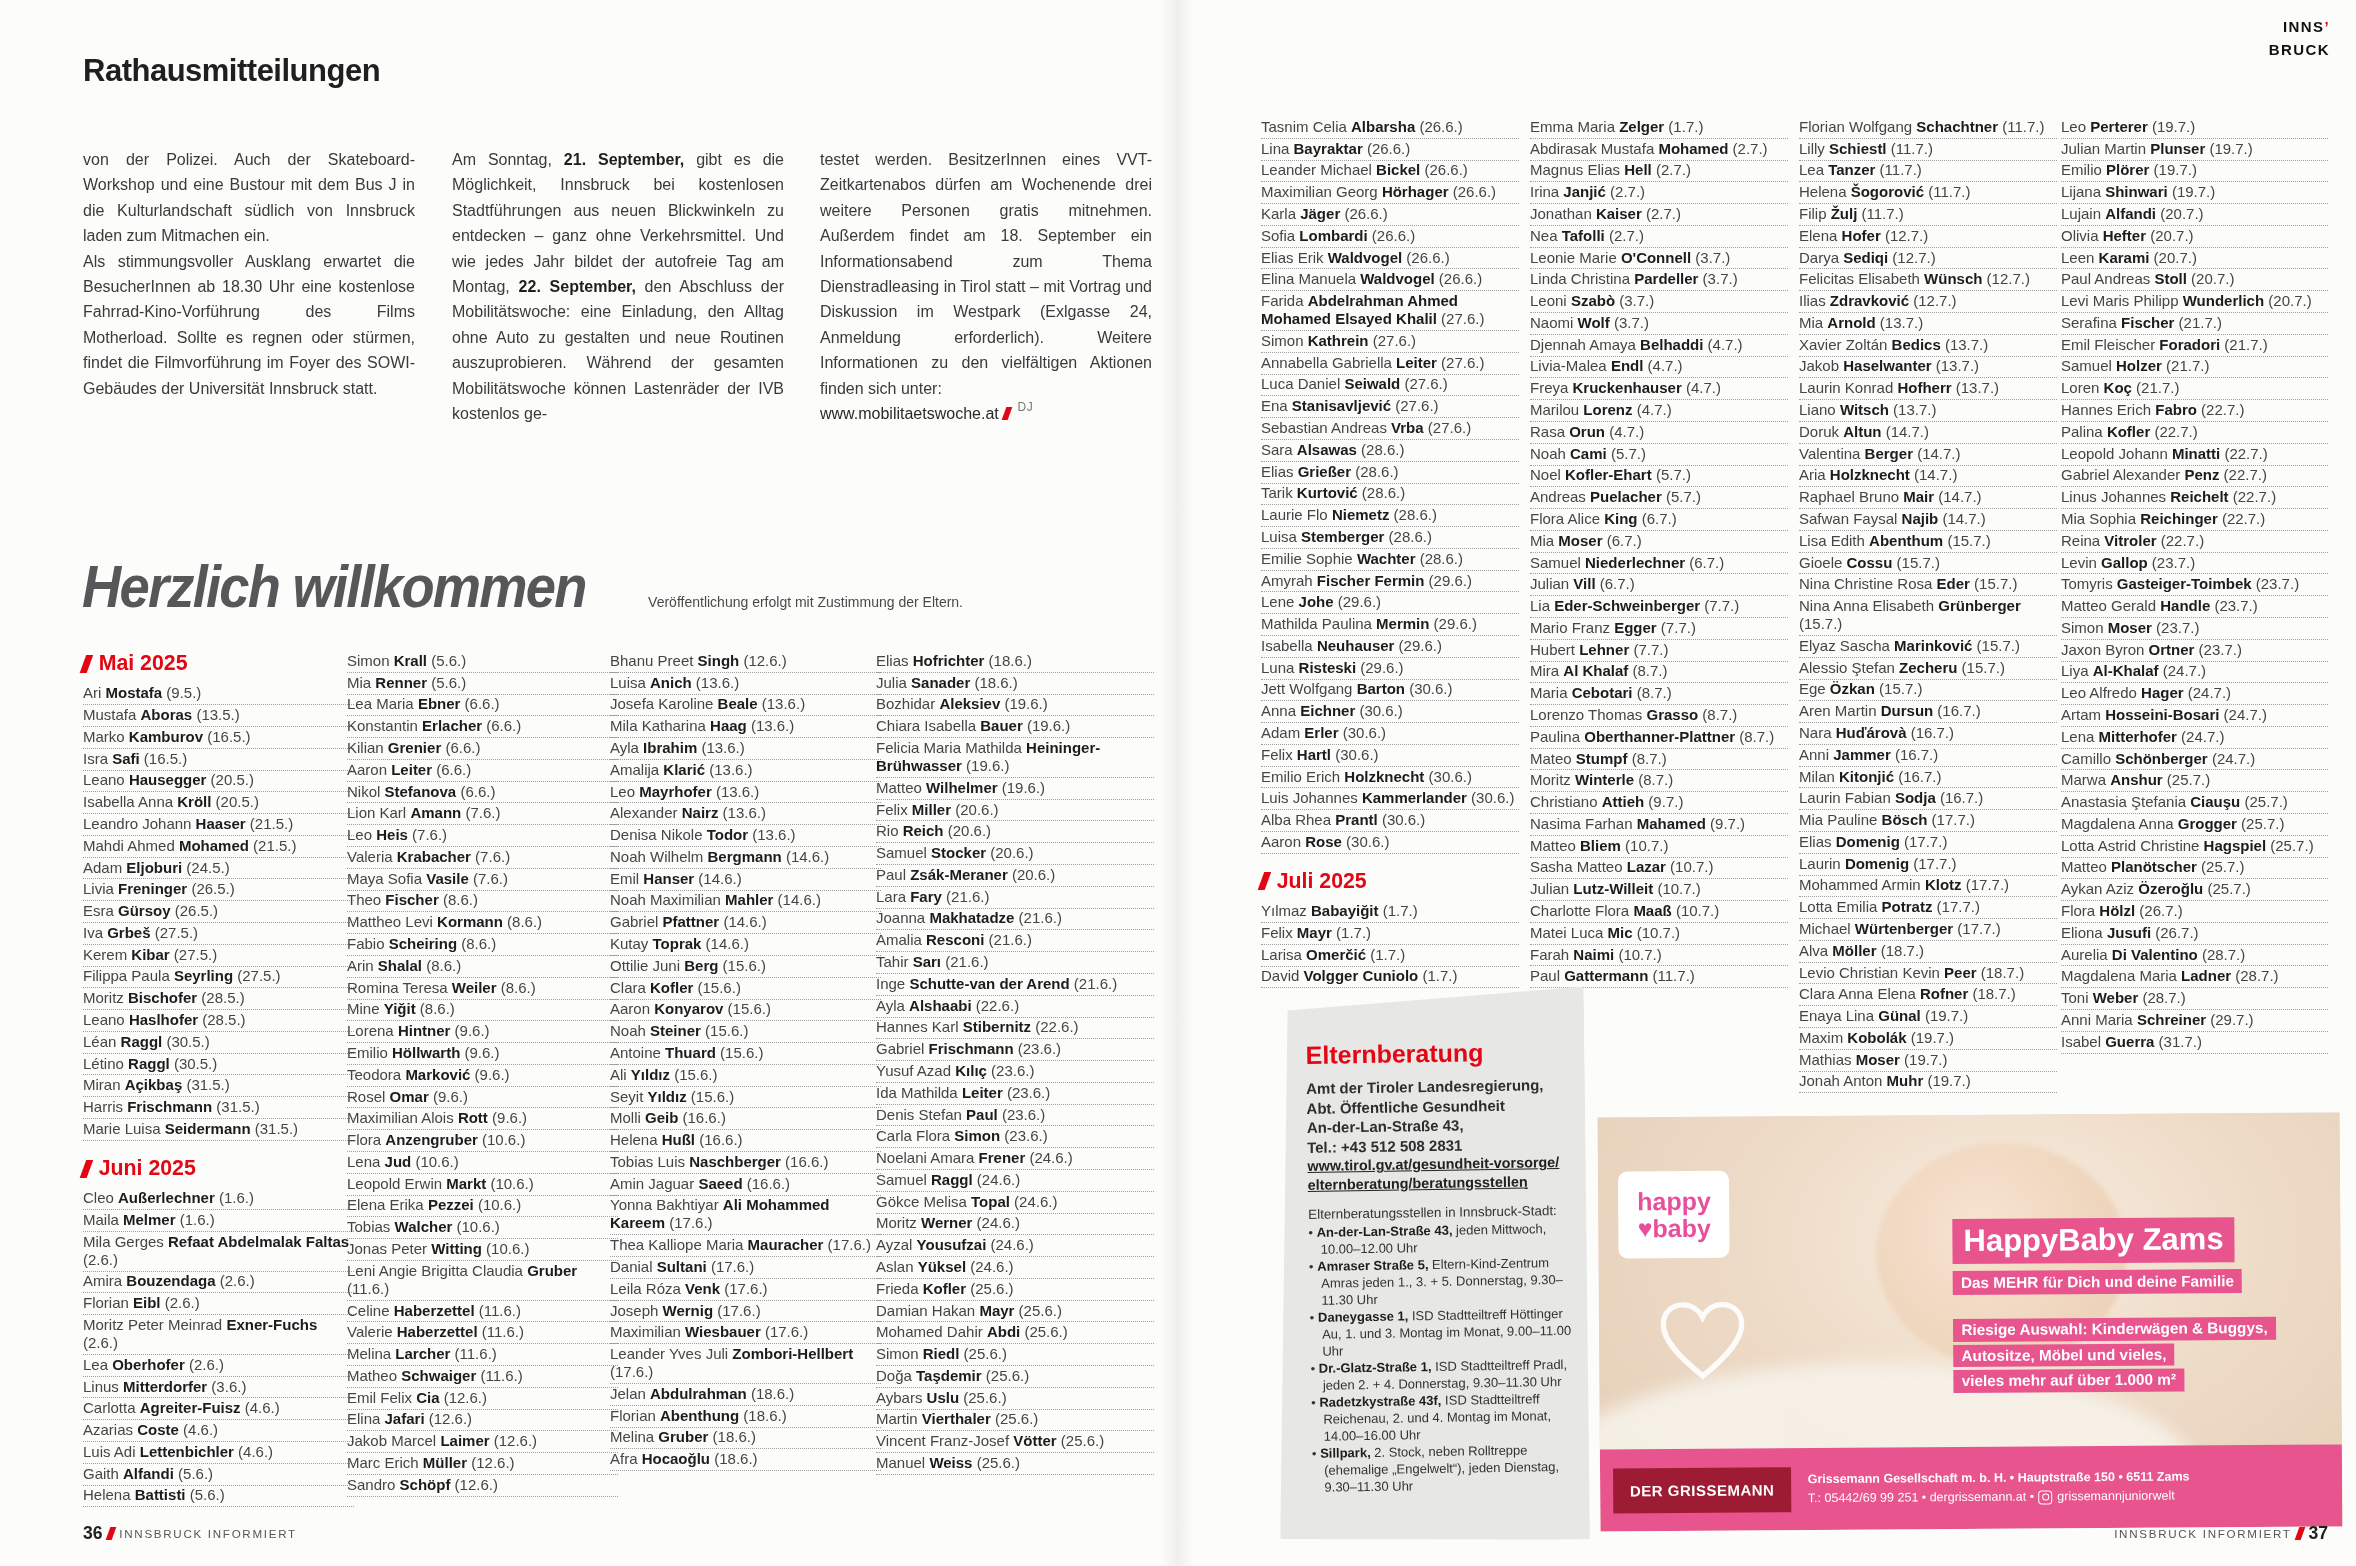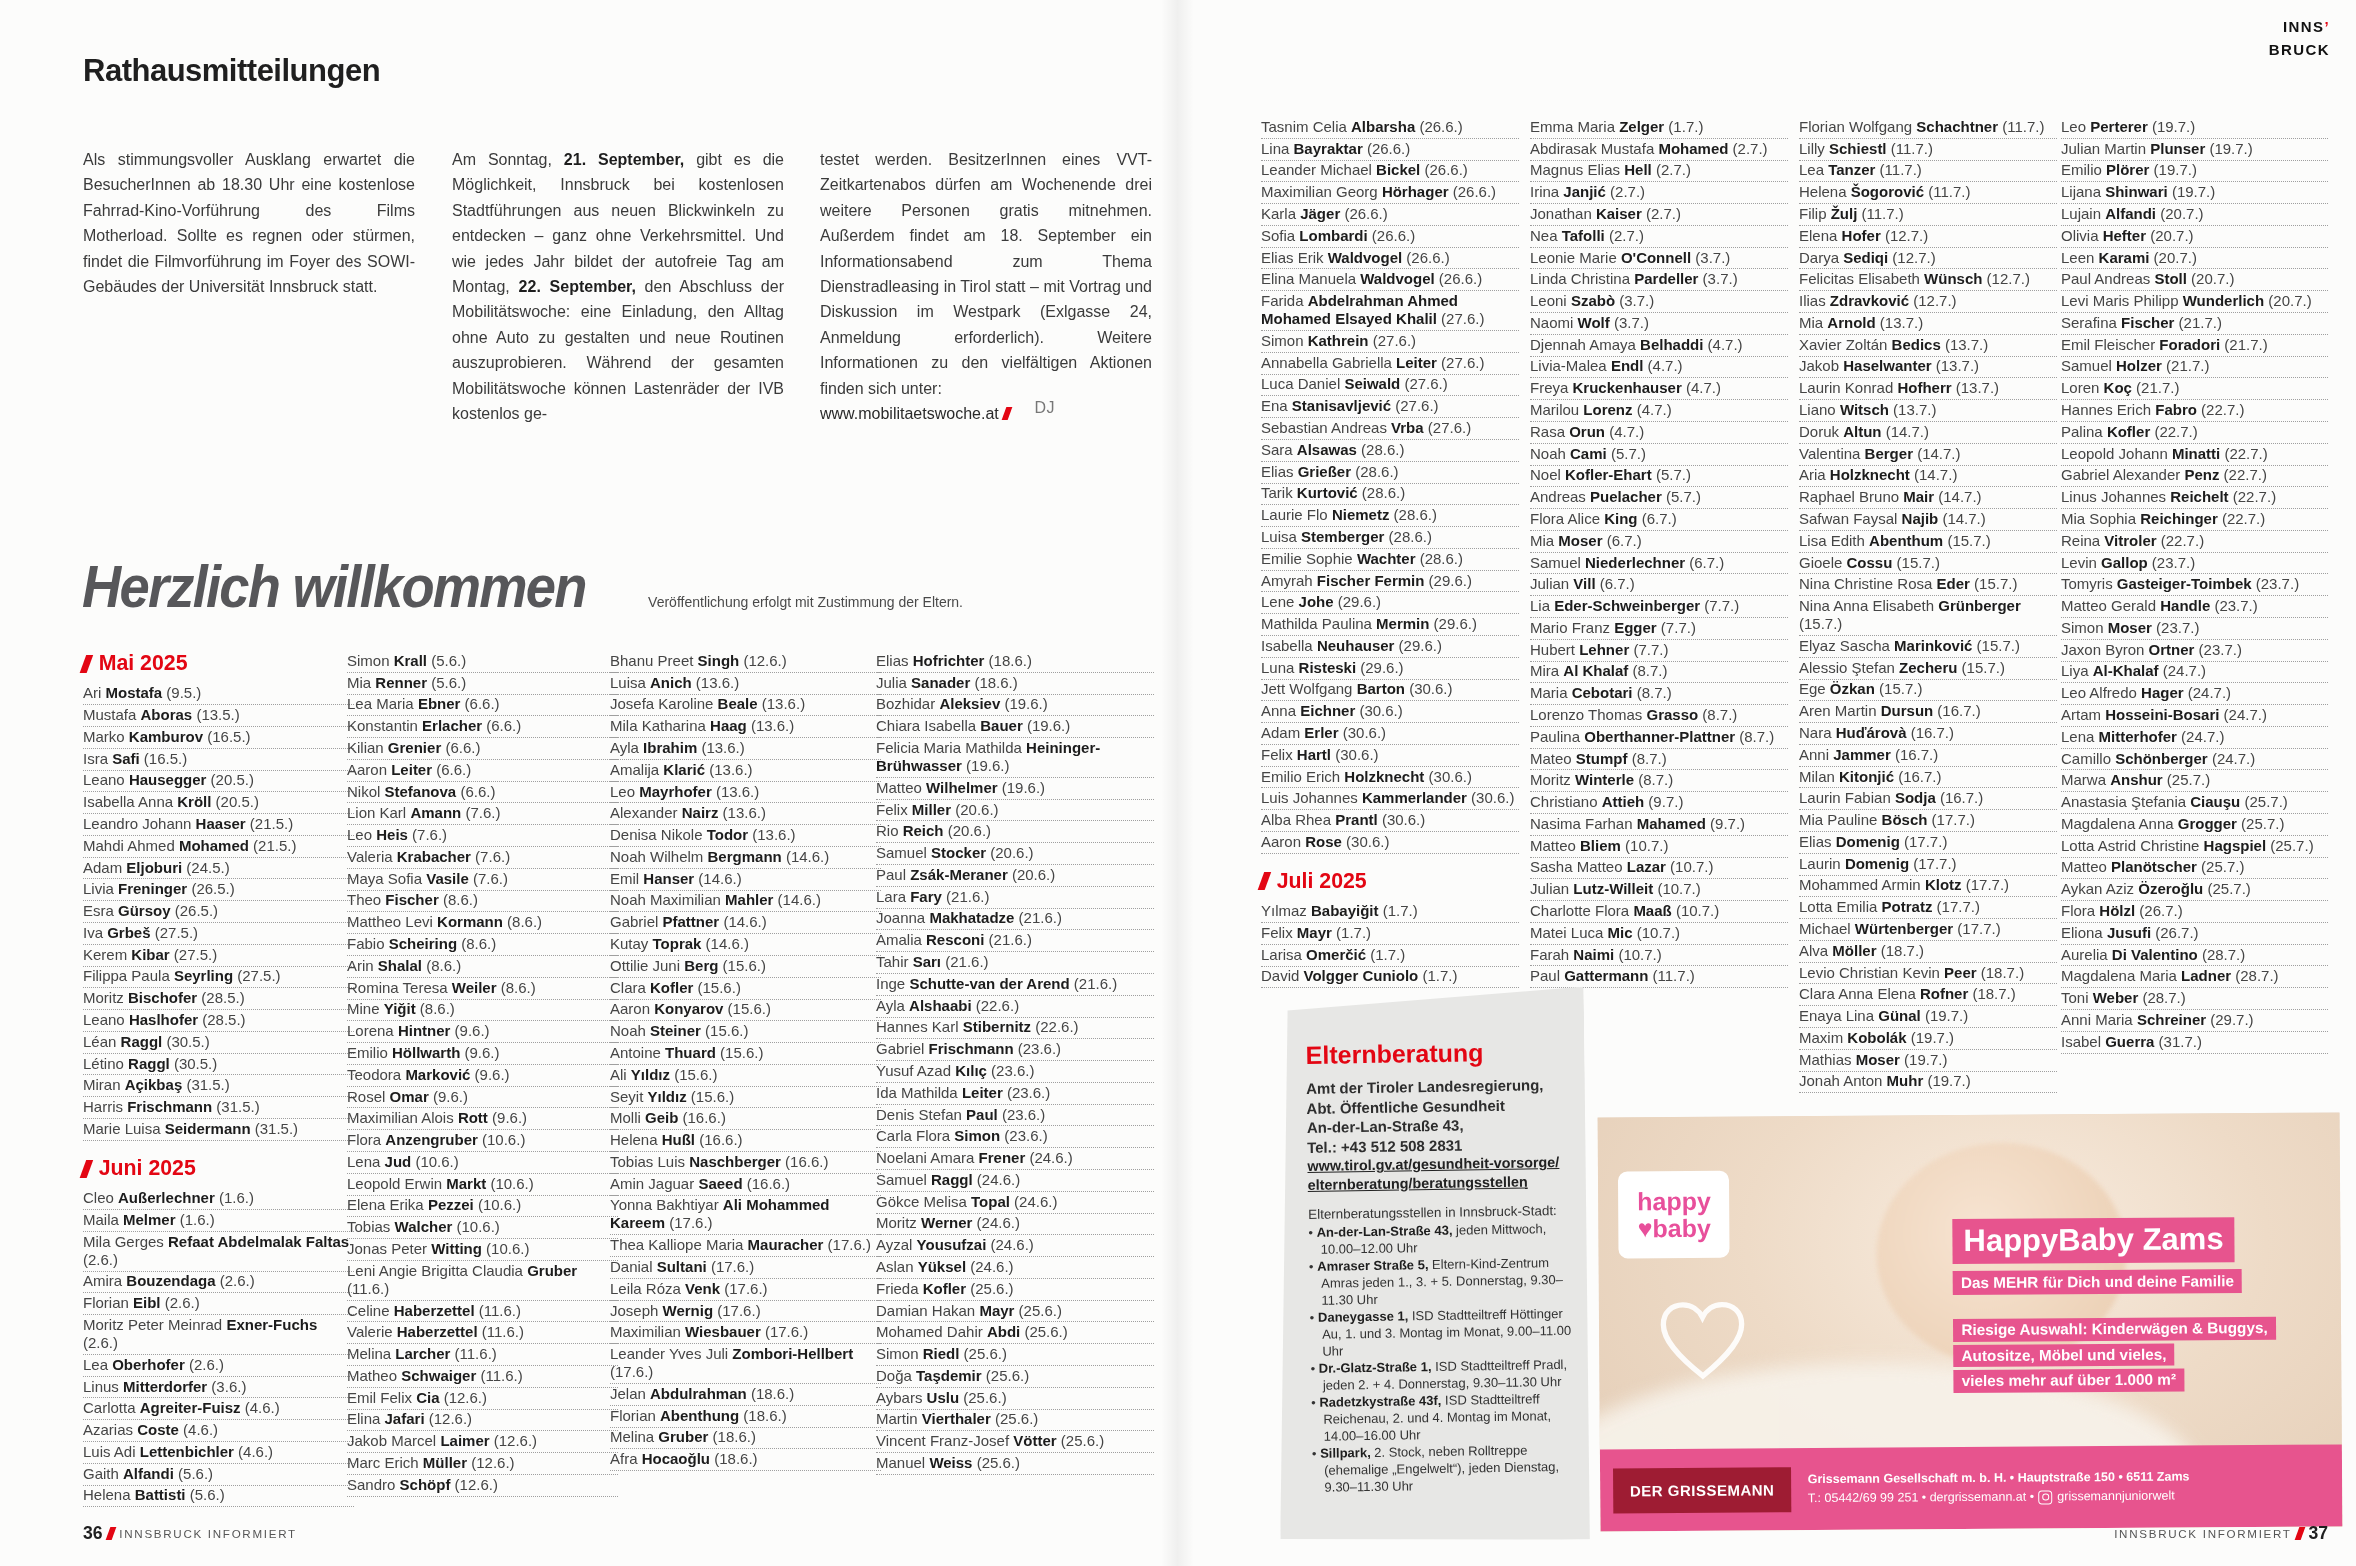--- a/index.html
+++ b/index.html
@@ -15,21 +15,21 @@
   .ib-logo .apos{color:#e30613;}
 
   
   .intro-col{position:absolute;top:147px;width:332px;font-size:16px;line-height:25.4px;
              text-align:justify;color:#3a3a3a;hyphens:manual;}
   .intro-col p{margin:0;}
   .intro-col b{color:#1d1d1d;}
   #intro1{left:83px;}  #intro2{left:452px;}  #intro3{left:820px;}
   .link-line{margin-top:0;font-size:16px;color:#2a2a2a;display:flex;align-items:center;}
   .link-text{}
-  .initials{font-size:16px;color:#777;position:relative;top:-5.6px;margin-left:19px;letter-spacing:0.5px;}
+  .initials{font-size:12px;color:#777;position:relative;top:-5.6px;margin-left:2px;letter-spacing:0.5px;}
 
   
   .gutter{position:absolute;left:1161px;top:0;width:33px;height:1567px;
           background:linear-gradient(to right, rgba(0,0,0,0), rgba(0,0,0,0.05), rgba(0,0,0,0));}
 
   
   .hw-wrap{position:absolute;left:82px;top:553px;display:flex;align-items:flex-end;gap:18.6px;}
   .hw-title{font-size:59px;font-weight:700;font-style:italic;color:#57575a;
             letter-spacing:-1.9px;transform:scaleX(0.92);transform-origin:left bottom;white-space:nowrap;}
   .hw-sub{font-size:14px;color:#4a4a4a;padding-bottom:11px;white-space:nowrap;}
@@ -106,20 +106,21 @@
 
 <div class="canvas">
 
   <div class="rm-title">Rathausmitteilungen</div>
   <div class="ib-logo">
     <div><span>INNS</span><span class="apos">’</span></div>
     <div>BRUCK</div>
   </div>
 
   <div class="intro-col" id="intro1">
+      <p><span>von der Polizei. Auch der Skateboard-Workshop und eine Bustour mit dem Bus J in die Kulturlandschaft südlich von Innsbruck laden zum Mitmachen ein.</span></p>
       <p><span>Als stimmungsvoller Ausklang erwartet die BesucherInnen ab 18.30 Uhr eine kostenlose Fahrrad-Kino-Vorführung des Films Motherload. Sollte es regnen oder stürmen, findet die Filmvorführung im Foyer des SOWI-Gebäudes der Universität Innsbruck statt.</span></p>
     </div>
   <div class="intro-col" id="intro2">
       <p><span>Am Sonntag, </span><b>21. September,</b><span> gibt es die Möglichkeit, Innsbruck bei kostenlosen Stadtführungen aus neuen Blickwinkeln zu entdecken – ganz ohne Verkehrsmittel. Und wie jedes Jahr bildet der autofreie Tag am Montag, </span><b>22. September,</b><span> den Abschluss der Mobilitätswoche: eine Einladung, den Alltag ohne Auto zu gestalten und neue Routinen auszuprobieren. Während der gesamten Mobilitätswoche können Lastenräder der IVB kostenlos ge-</span></p>
     </div>
   <div class="intro-col" id="intro3">
     <div>
         <p><span>testet werden. BesitzerInnen eines VVT-Zeitkartenabos dürfen am Wochenende drei weitere Personen gratis mitnehmen. Außerdem findet am 18. September ein Informationsabend zum Thema Dienstradleasing in Tirol statt – mit Vortrag und Diskussion im Westpark (Exlgasse 24, Anmeldung erforderlich). Weitere Informationen zu den vielfältigen Aktionen finden sich unter:</span></p>
       </div>
     <div class="link-line">

